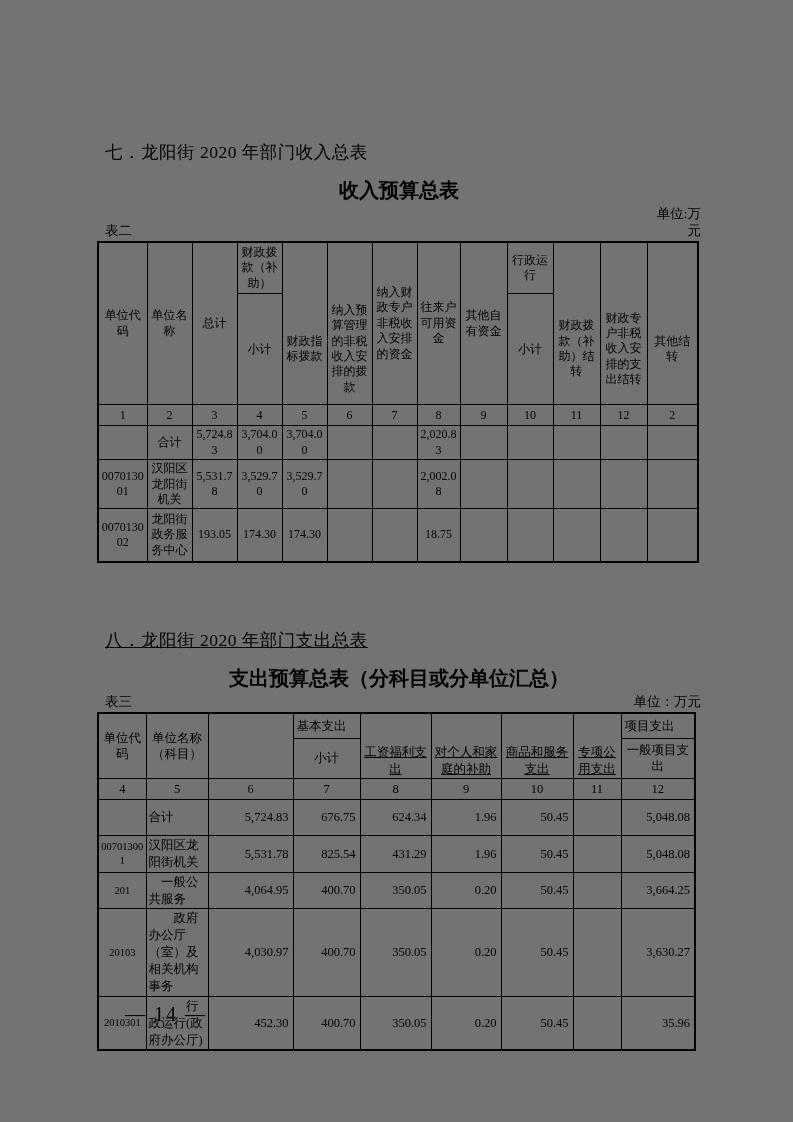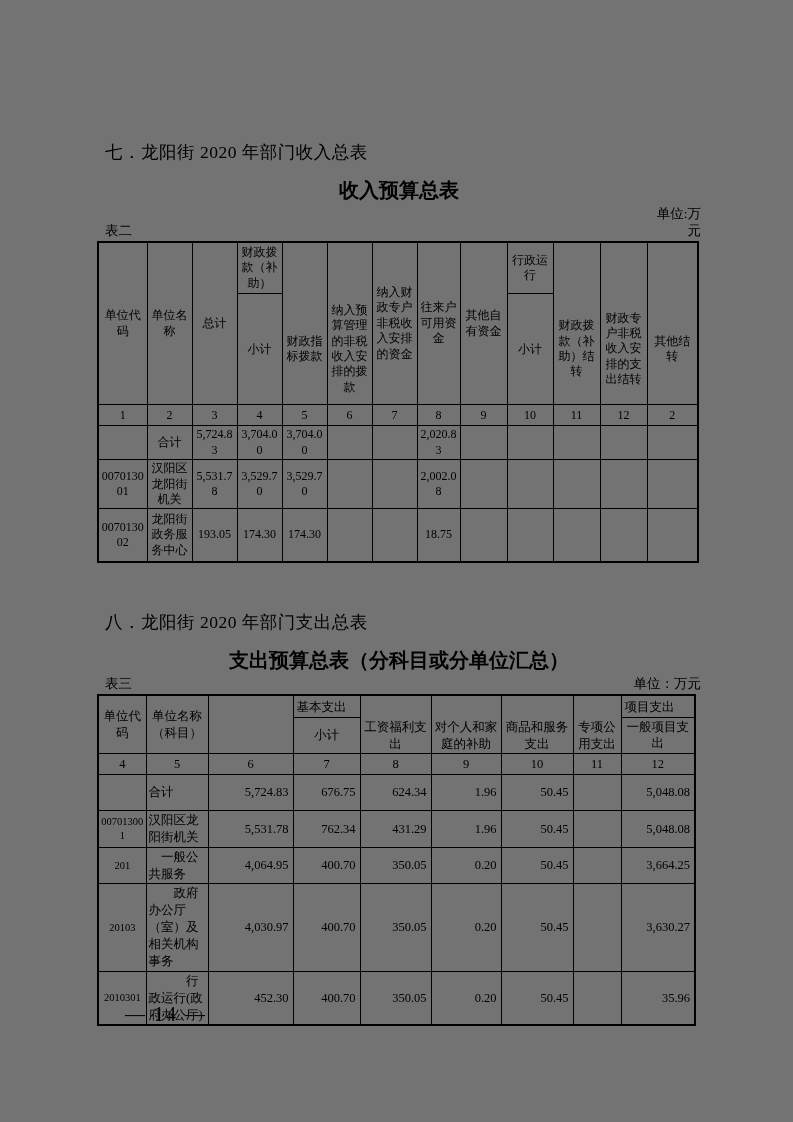--- a/index.html
+++ b/index.html
@@ -7,41 +7,41 @@
     width:793px;height:1122px;background:#737373;position:relative;
     font-family:"Liberation Serif","DejaVu Serif",serif;color:#000;
     overflow:hidden;margin:0 auto;
   }
   .content{position:absolute;left:97px;top:0;width:604px;}
   .sec-heading{
     margin-top:0;padding-left:8px;font-size:17.5px;line-height:1.45;
     font-weight:normal;letter-spacing:0.5px;
   }
   .sec1-heading{padding-top:140px;}
-  .sec2-heading{margin-top:47px;}
+  .sec2-heading{margin-top:65px;text-decoration:underline;}
   .table-title{
     text-align:center;font-family:"Liberation Sans","DejaVu Sans",sans-serif;
     font-weight:700;font-size:20px;margin-top:12px;line-height:1.35;
   }
   .meta-row{
     display:flex;justify-content:space-between;align-items:flex-end;
     margin-top:2px;font-size:13.5px;line-height:1.2;
   }
   .meta-row .tlabel{padding-left:8px;}
   .ulabel-wrap{width:52px;text-align:right;}
   .budget{border-collapse:collapse;table-layout:fixed;border:2px solid #000;margin-top:2px;}
   .budget td{
     border:1px solid #000;text-align:center;vertical-align:middle;
     padding:1px 2px;overflow:hidden;
   }
   .t1{width:600px;font-size:12px;line-height:1.28;}
   .t1 td{word-break:break-all;}
   .t1 .lower1{padding-top:52px;}
   .t2{width:597px;font-size:12.5px;line-height:1.3;}
-  .t2 .lower2{padding-top:23px;}
+  .t2 .lower2{padding-top:30px;text-decoration:underline;}
   .t2 .grp{text-align:left;padding-left:3px;}
   .t2 .name{text-align:left;white-space:pre-wrap;word-break:break-all;padding-left:2px;line-height:1.35;}
   .t2 .num{text-align:right;padding-right:4px;}
   .t2 .code{font-size:10.5px;word-break:break-all;}
   .numrow td{height:18px;}
   .footer{
     position:absolute;left:125px;top:1003px;font-size:20px;letter-spacing:2px;
   }
 </style>
 </head>
@@ -210,21 +210,21 @@
           <td class="num">624.34</td>
           <td class="num">1.96</td>
           <td class="num">50.45</td>
           <td class="num"></td>
           <td class="num">5,048.08</td>
         </tr>
         <tr style="height:36px">
           <td class="code">007013001</td>
           <td class="name">汉阳区龙阳街机关</td>
           <td class="num">5,531.78</td>
-          <td class="num">762.34</td>
+          <td class="num">825.54</td>
           <td class="num">431.29</td>
           <td class="num">1.96</td>
           <td class="num">50.45</td>
           <td class="num"></td>
           <td class="num">5,048.08</td>
         </tr>
         <tr style="height:36px">
           <td class="code">201</td>
           <td class="name">　一般公共服务</td>
           <td class="num">4,064.95</td>

